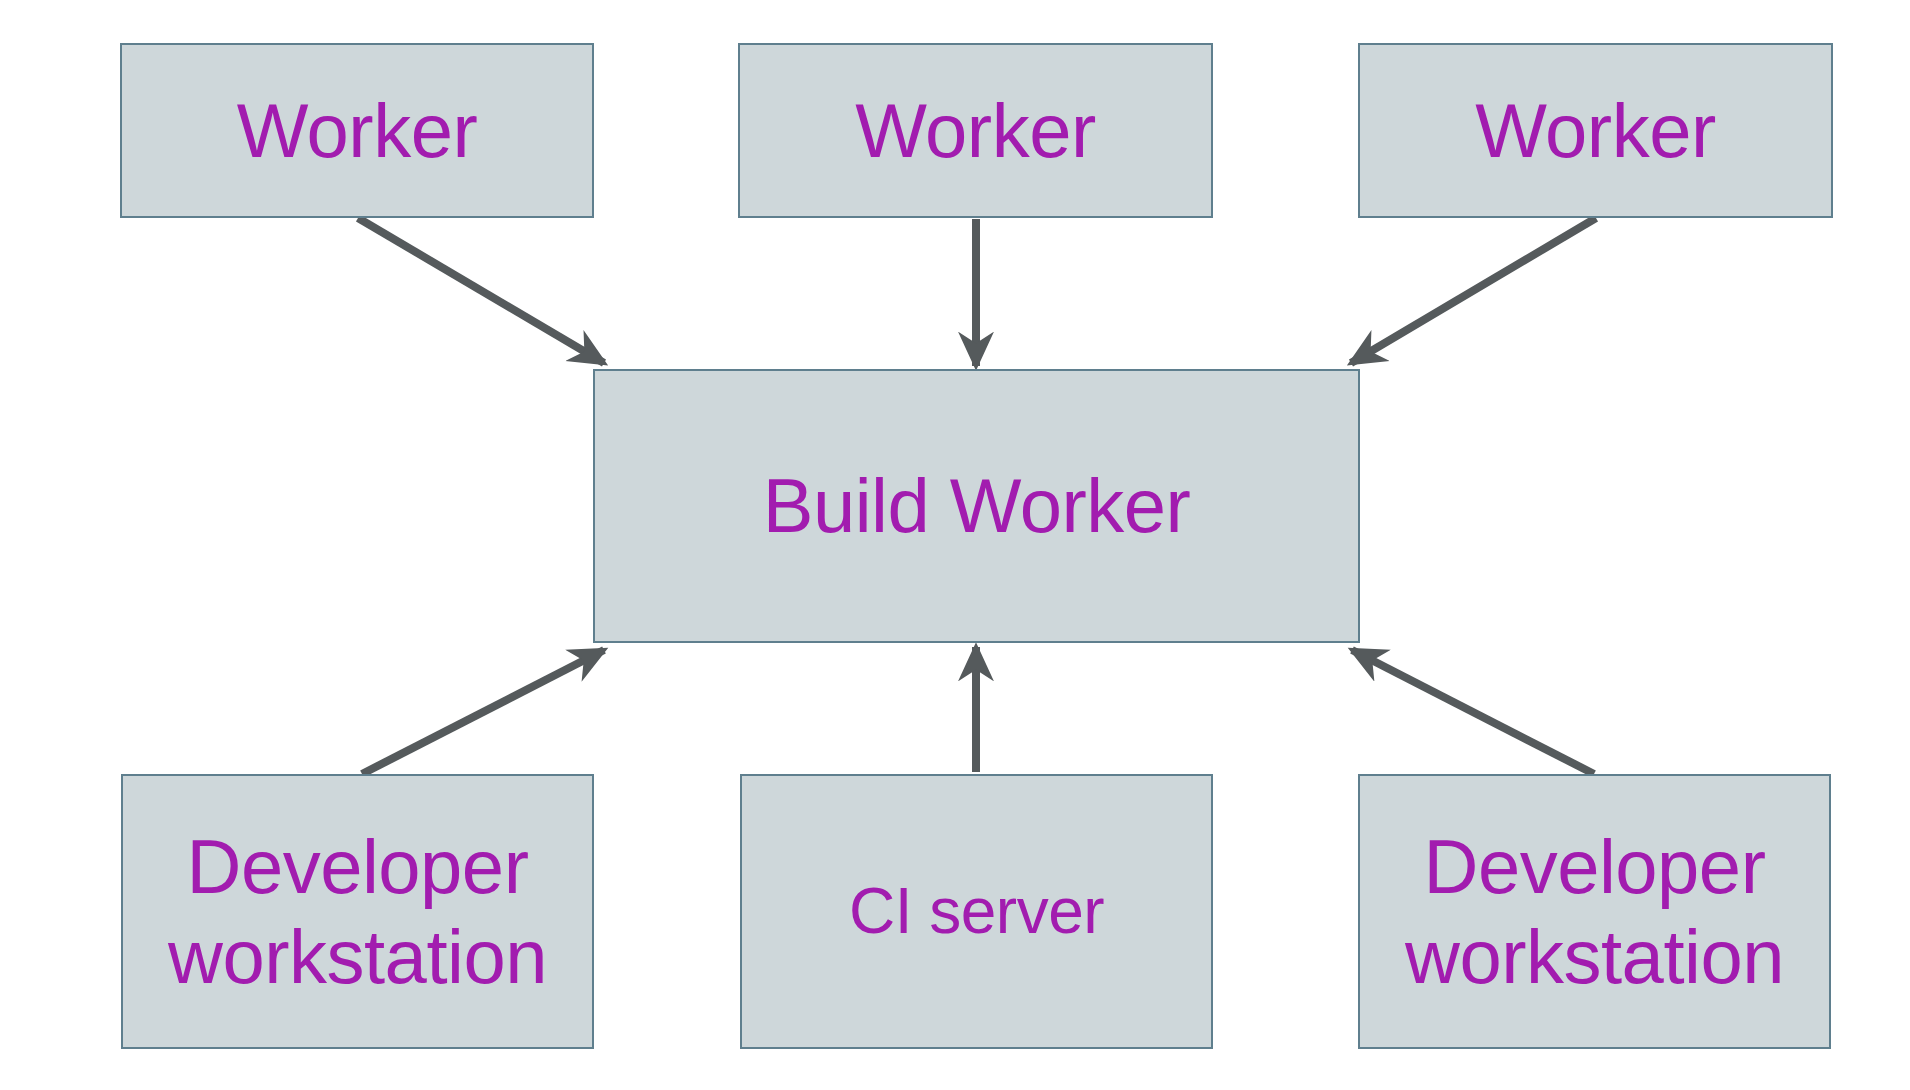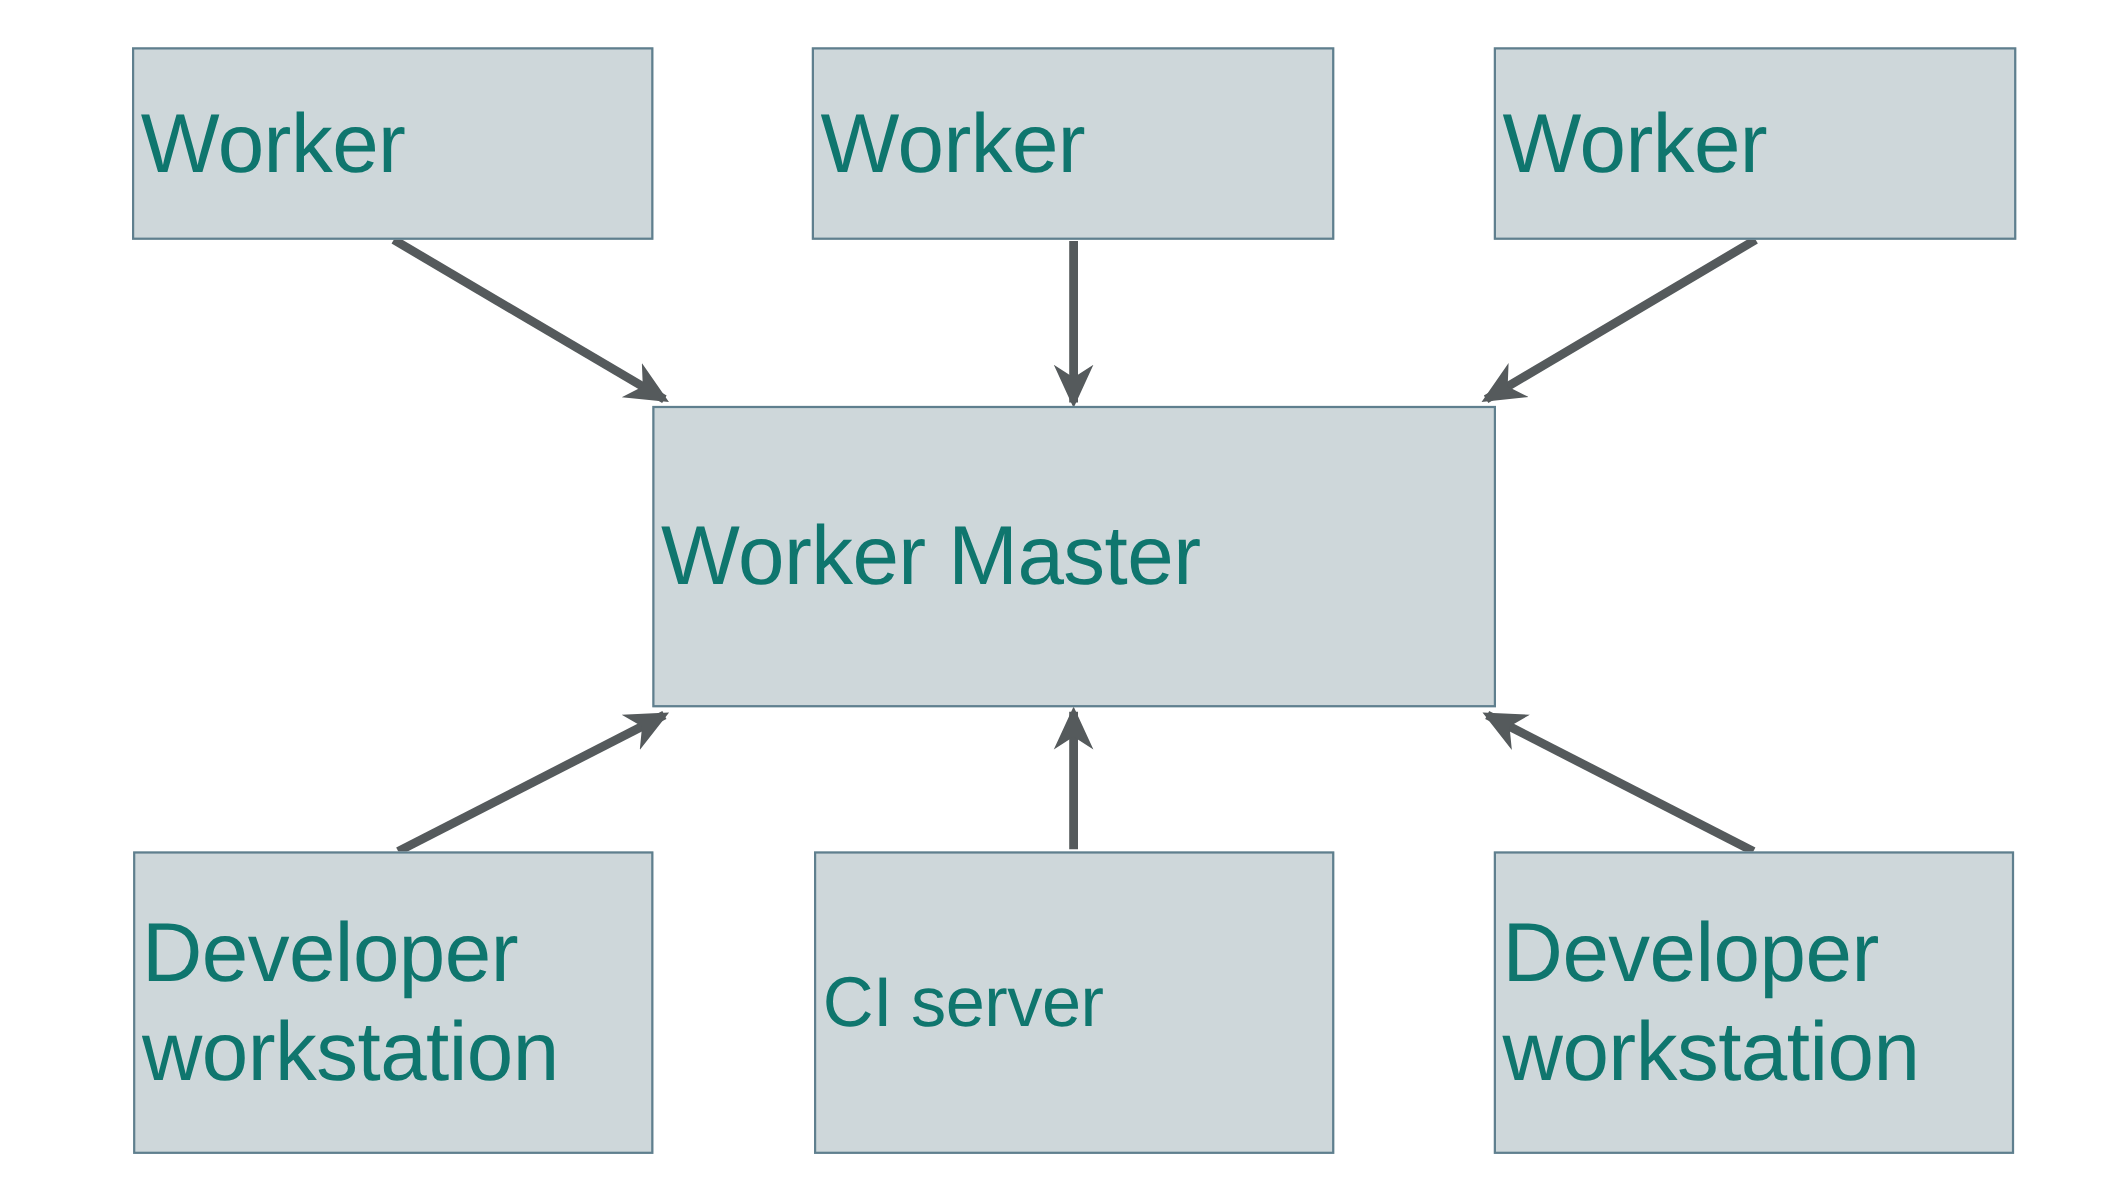--- a/index.html
+++ b/index.html
@@ -28,22 +28,22 @@
     pointer-events: none;
   }
   .node {
     position: absolute;
     box-sizing: border-box;
     background: #ced7da;
     border: 2px solid #5f7f8e;
     display: flex;
     align-items: center;
     justify-content: center;
-    text-align: left;
-    color: #0f766e;
+    text-align: center;
+    color: #a21caf;
     line-height: 1.18;
     white-space: pre-line;
     letter-spacing: -0.5px;
   }
   .node-label {
     display: block;
     width: 100%;
     padding: 0 6px;
     box-sizing: border-box;
   }
@@ -85,21 +85,21 @@
 
   <div class="node" id="node-worker-2">
     <span class="node-label">Worker</span>
   </div>
 
   <div class="node" id="node-worker-3">
     <span class="node-label">Worker</span>
   </div>
 
   <div class="node" id="node-build-master">
-    <span class="node-label">Worker Master</span>
+    <span class="node-label">Build Worker</span>
   </div>
 
   <div class="node" id="node-dev-workstation-left">
     <span class="node-label">Developer
 workstation</span>
   </div>
 
   <div class="node" id="node-ci-server">
     <span class="node-label">CI server</span>
   </div>

